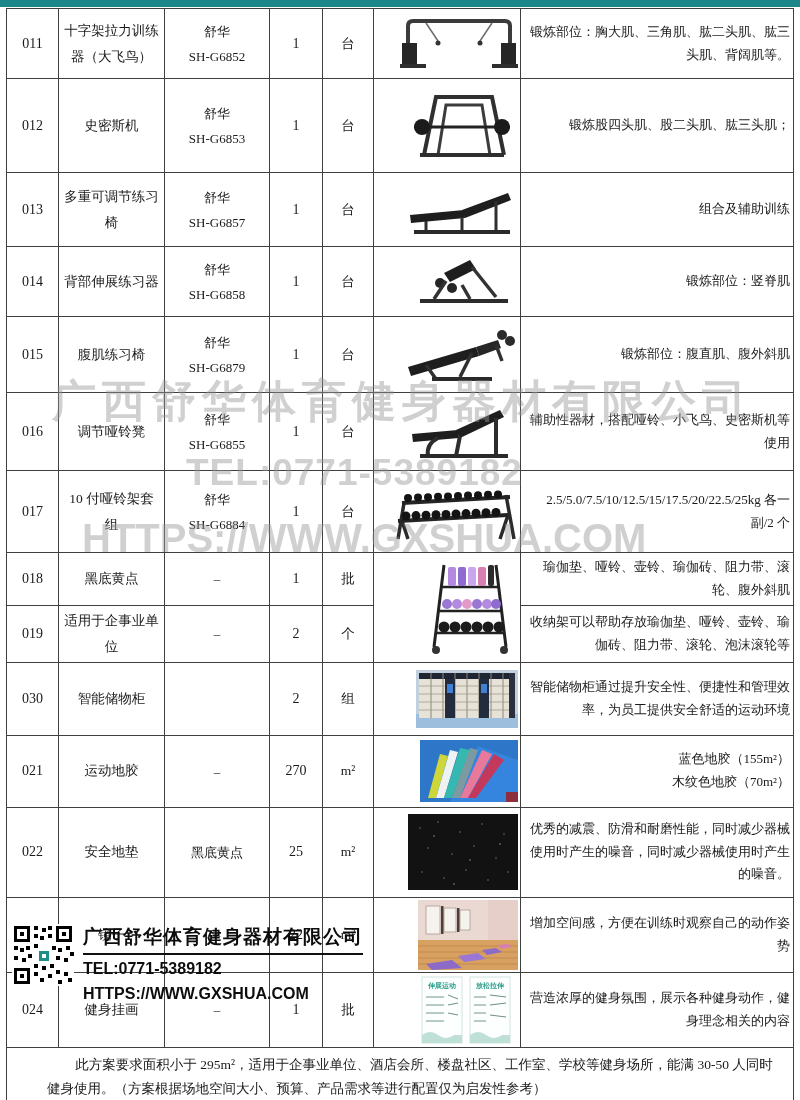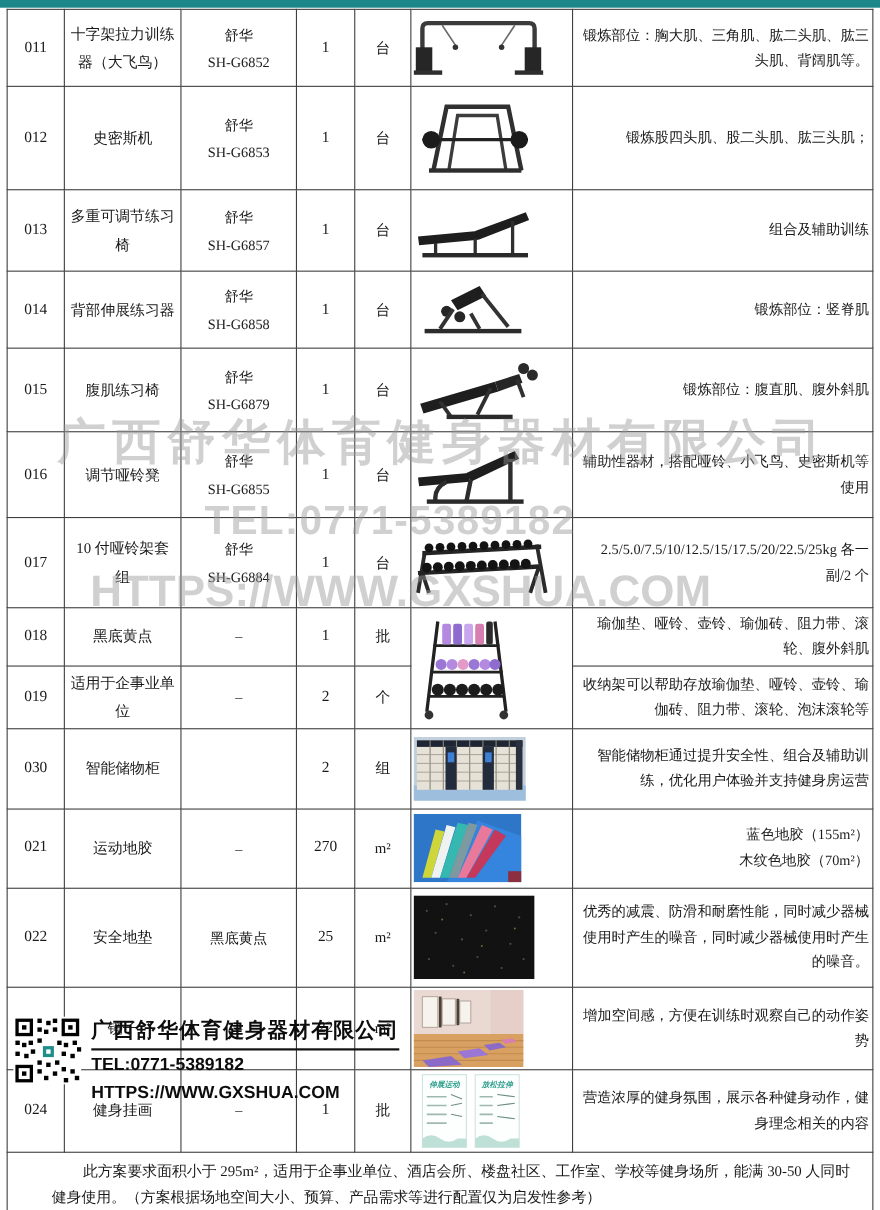--- a/index.html
+++ b/index.html
@@ -17,21 +17,21 @@
     position: absolute; left: 6px; top: 8px; width: 787px;
     border-collapse: collapse; table-layout: fixed;
   }
   table.spec td { border: 1px solid #3f3f3f; vertical-align: middle; overflow: hidden; }
   .c-no   { text-align: center; font-size: 14px; }
   .c-name { text-align: center; font-size: 13.5px; line-height: 26px; padding: 2px 5px; margin-left: 42px; }
   .c-brand{ text-align: center; font-size: 13px; }
   .c-brand div { line-height: 25px; }
   .c-qty  { text-align: center; font-size: 14px; }
   .c-unit { text-align: center; font-size: 13.5px; }
-  .c-img  { text-align: left; padding: 2px; font-style: italic; }
+  .c-img  { text-align: right; padding: 2px; }
   .c-img svg { display: inline-block; vertical-align: middle; }
   .c-desc { font-size: 13px; line-height: 1.75; padding: 3px 3px; white-space: pre-line; text-align: right; }
   .c-footer { font-size: 13.5px; line-height: 1.85; padding: 5px 10px 6px 12px; }
   .c-footer p { text-indent: 2.1em; margin-left: 28px; }
 
   .wm {
     position: absolute; white-space: nowrap; pointer-events: none;
     color: rgba(150,150,150,0.45); font-weight: bold; z-index: 5;
     font-family: "Liberation Sans", "DejaVu Sans", sans-serif;
   }
@@ -318,21 +318,21 @@
               <line x1="3" y1="32" x2="99" y2="32"></line>
               <line x1="3" y1="40" x2="99" y2="40"></line>
         </g>
         <rect x="29" y="9" width="10" height="39" fill="#232c3c"></rect>
             <rect x="31" y="14" width="6" height="9" fill="#3f7fd4"></rect>
         <rect x="63" y="9" width="10" height="39" fill="#232c3c"></rect>
             <rect x="65" y="14" width="6" height="9" fill="#3f7fd4"></rect>
         <rect x="93" y="3" width="6" height="45" fill="#2a313d"></rect>
       </svg>
     </td>
-    <td class="c-desc">智能储物柜通过提升安全性、组合及辅助训练，优化用户体验并支持健身房运营</td>
+    <td class="c-desc">智能储物柜通过提升安全性、便捷性和管理效率，为员工提供安全舒适的运动环境</td>
   </tr>
 
   <tr style="height:72px">
     <td class="c-no">021</td>
     <td class="c-name">运动地胶</td>
     <td class="c-brand">
       <div>–</div>
     </td>
     <td class="c-qty">270</td>
     <td class="c-unit">m²</td>

